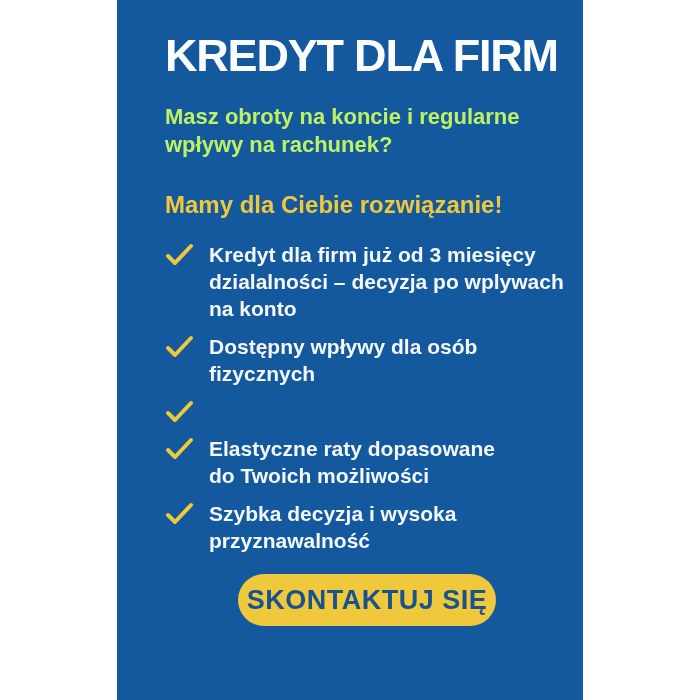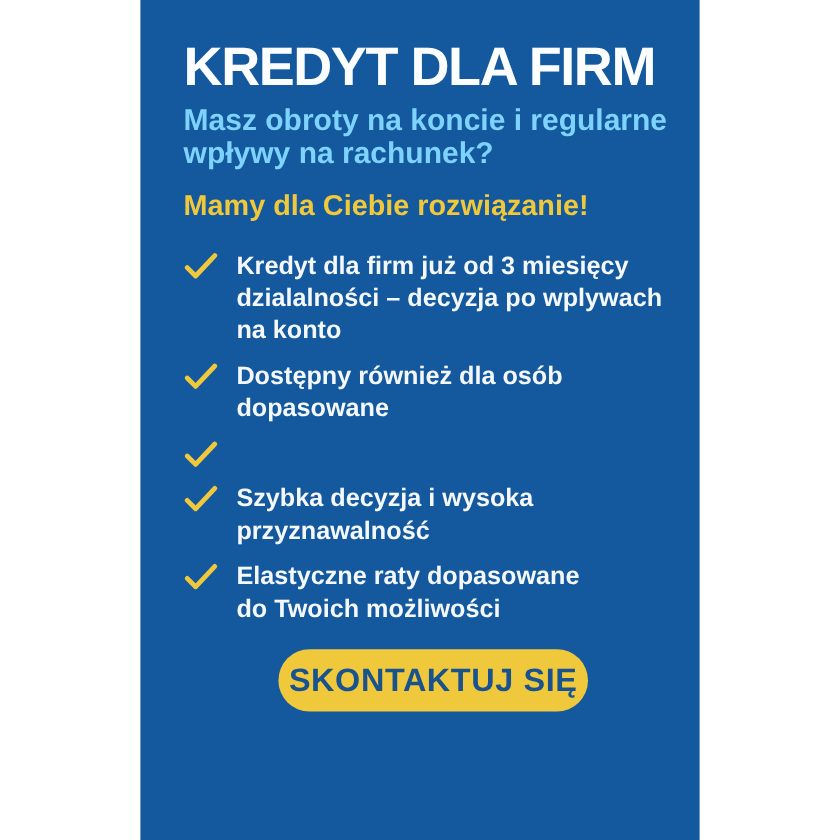--- a/index.html
+++ b/index.html
@@ -3,33 +3,33 @@
 <meta charset="utf-8">
 <style>
   html,body{margin:0;padding:0;}
   .page{
     position:relative;width:700px;height:700px;background:#ffffff;
     font-family:"Liberation Sans",sans-serif;overflow:hidden;
   }
   .poster{
     position:absolute;left:117px;top:0;width:466px;height:700px;
     background:#14589e;color:#fafcfd;box-sizing:border-box;
-    padding:31px 14px 0 36px;
+    padding:31px 14px 0 48px;
   }
   .title{
     font-size:45px;line-height:50px;font-weight:bold;letter-spacing:-1.2px;
     color:#fbfdfe;margin:0;
   }
   .title span{display:block;}
   .subtitle{
-    margin-top:5px;font-size:25px;line-height:28px;font-weight:600;
-    white-space:pre-line;color:#7dd3fc;
+    margin-top:22px;font-size:22px;line-height:28px;font-weight:600;
+    white-space:pre-line;color:#bef264;
   }
   .highlight{
-    margin-top:16px;font-size:24px;font-weight:bold;color:#f0c83c;
+    margin-top:32px;font-size:24px;font-weight:bold;color:#f0c83c;
   }
   .checklist{margin-top:22px;}
   .check-item{display:flex;align-items:flex-start;margin-bottom:11px;}
   .check-item .check-icon{flex:0 0 auto;width:29px;height:24px;margin:2px 15px 0 0;}
   .check-item .check-text{
     font-size:21px;line-height:27px;font-weight:600;white-space:pre-line;
     color:#f4f8fb;
   }
   .cta-button{
     width:258px;height:52px;margin:20px auto 0 auto;border-radius:26px;
@@ -61,42 +61,42 @@
         </svg>
         <span class="check-text">Kredyt dla firm już od 3 miesięcy
 dzialalności – decyzja po wplywach
 na konto</span>
       </div>
 
       <div class="check-item">
         <svg class="check-icon" viewBox="0 0 29 24">
           <polyline points="3,13 10,20 26,3" fill="none" stroke="#f0c83c" stroke-width="4" stroke-linecap="round" stroke-linejoin="round"></polyline>
         </svg>
-        <span class="check-text">Dostępny również dla osób dopasowane</span>
+        <span class="check-text">Dostępny wpływy dla osób fizycznych</span>
       </div>
 
       <div class="check-item">
         <svg class="check-icon" viewBox="0 0 29 24">
           <polyline points="3,13 10,20 26,3" fill="none" stroke="#f0c83c" stroke-width="4" stroke-linecap="round" stroke-linejoin="round"></polyline>
         </svg>
       </div>
 
       <div class="check-item">
         <svg class="check-icon" viewBox="0 0 29 24">
           <polyline points="3,13 10,20 26,3" fill="none" stroke="#f0c83c" stroke-width="4" stroke-linecap="round" stroke-linejoin="round"></polyline>
         </svg>
-        <span class="check-text">Szybka decyzja i wysoka przyznawalność</span>
+        <span class="check-text">Elastyczne raty dopasowane
+do Twoich możliwości</span>
       </div>
 
       <div class="check-item">
         <svg class="check-icon" viewBox="0 0 29 24">
           <polyline points="3,13 10,20 26,3" fill="none" stroke="#f0c83c" stroke-width="4" stroke-linecap="round" stroke-linejoin="round"></polyline>
         </svg>
-        <span class="check-text">Elastyczne raty dopasowane
-do Twoich możliwości</span>
+        <span class="check-text">Szybka decyzja i wysoka przyznawalność</span>
       </div>
 
     </div>
 
     <div class="cta-button">SKONTAKTUJ SIĘ</div>
 
   </div>
 </div>
 
 </body></html>

